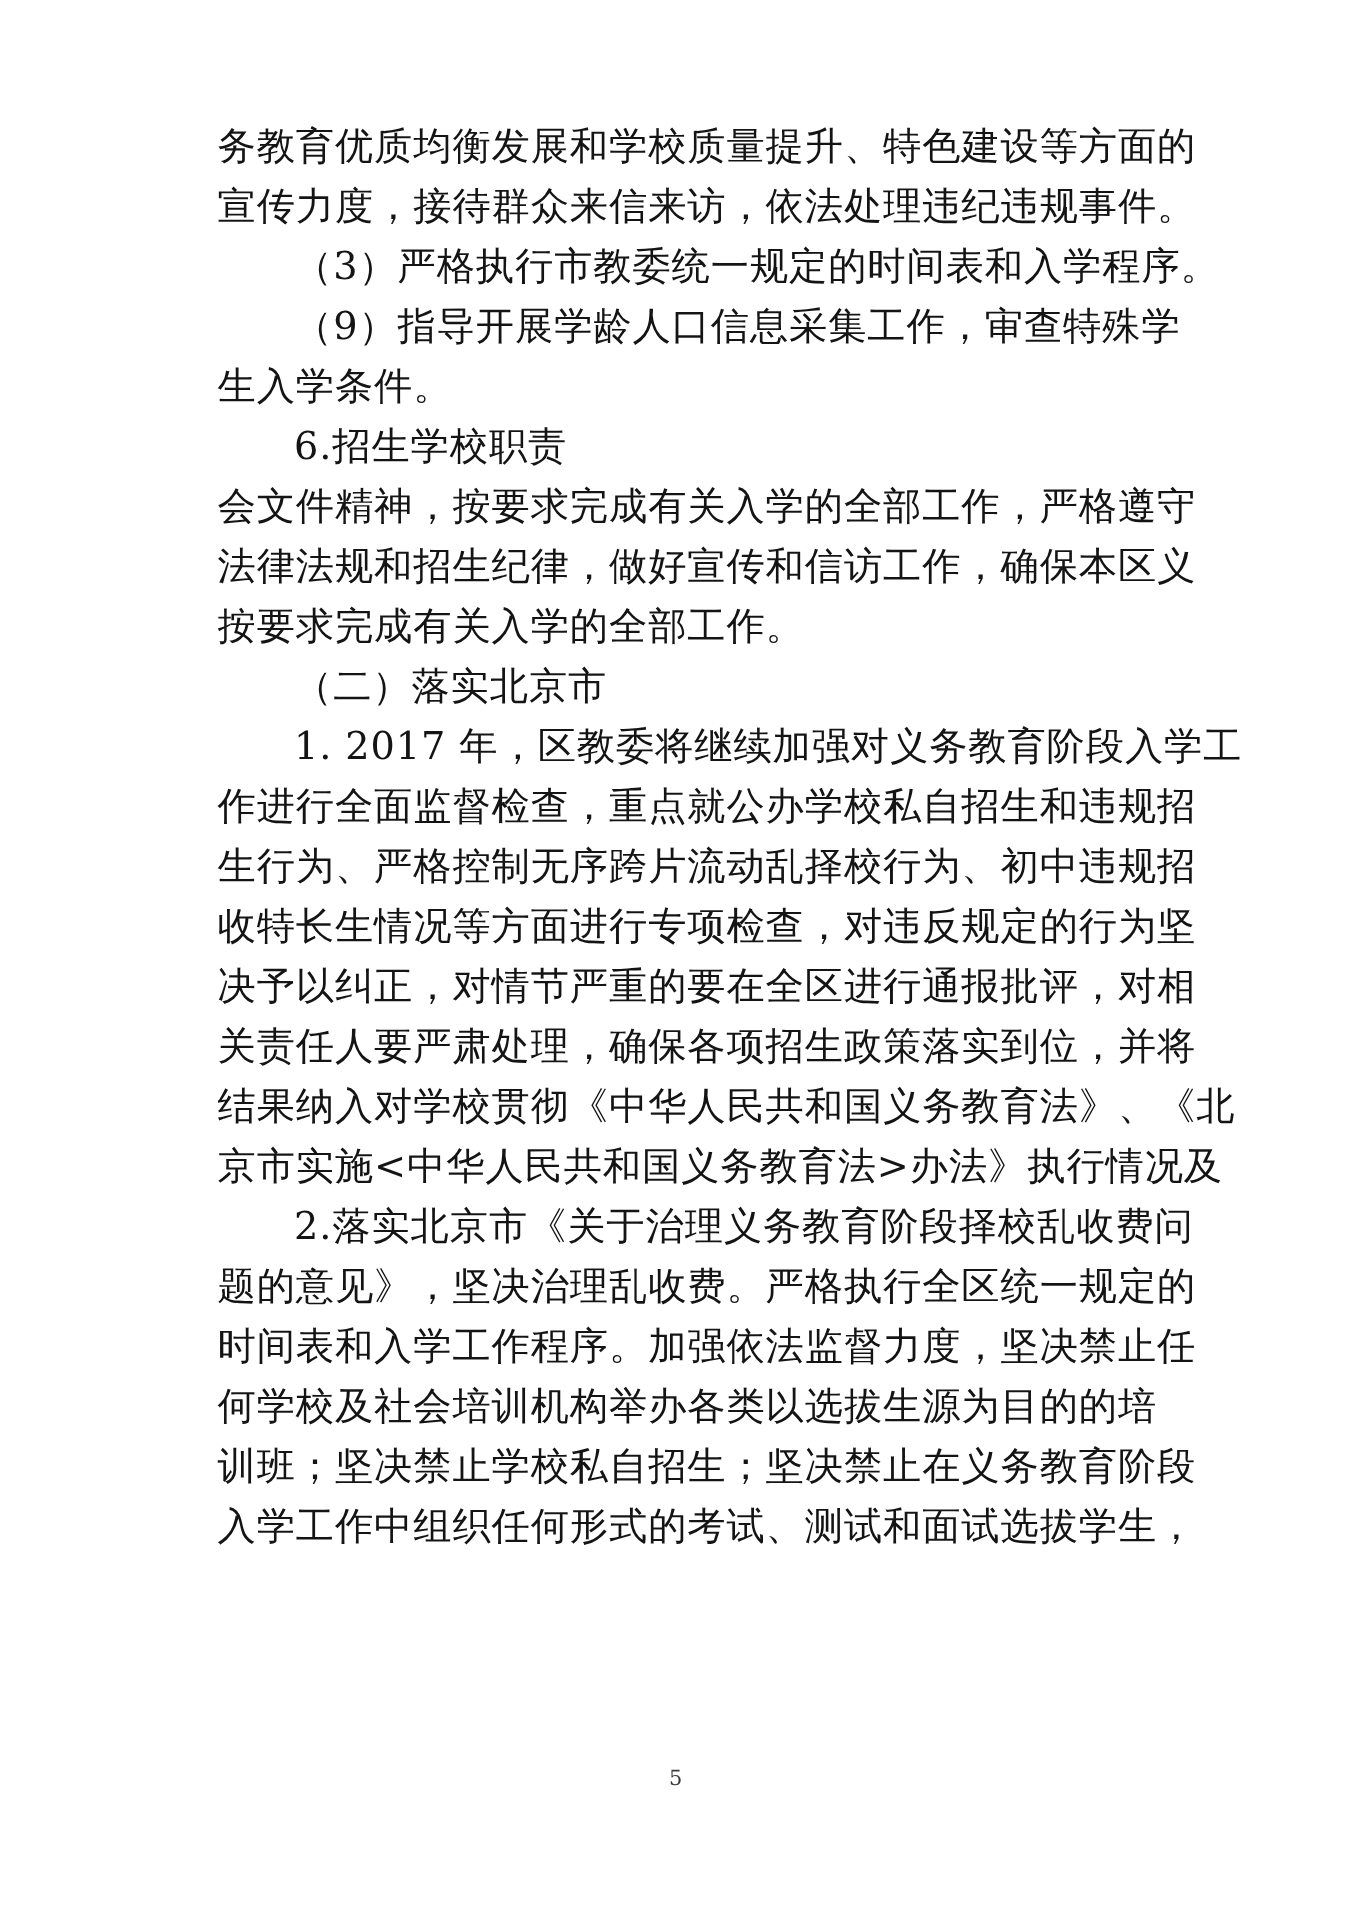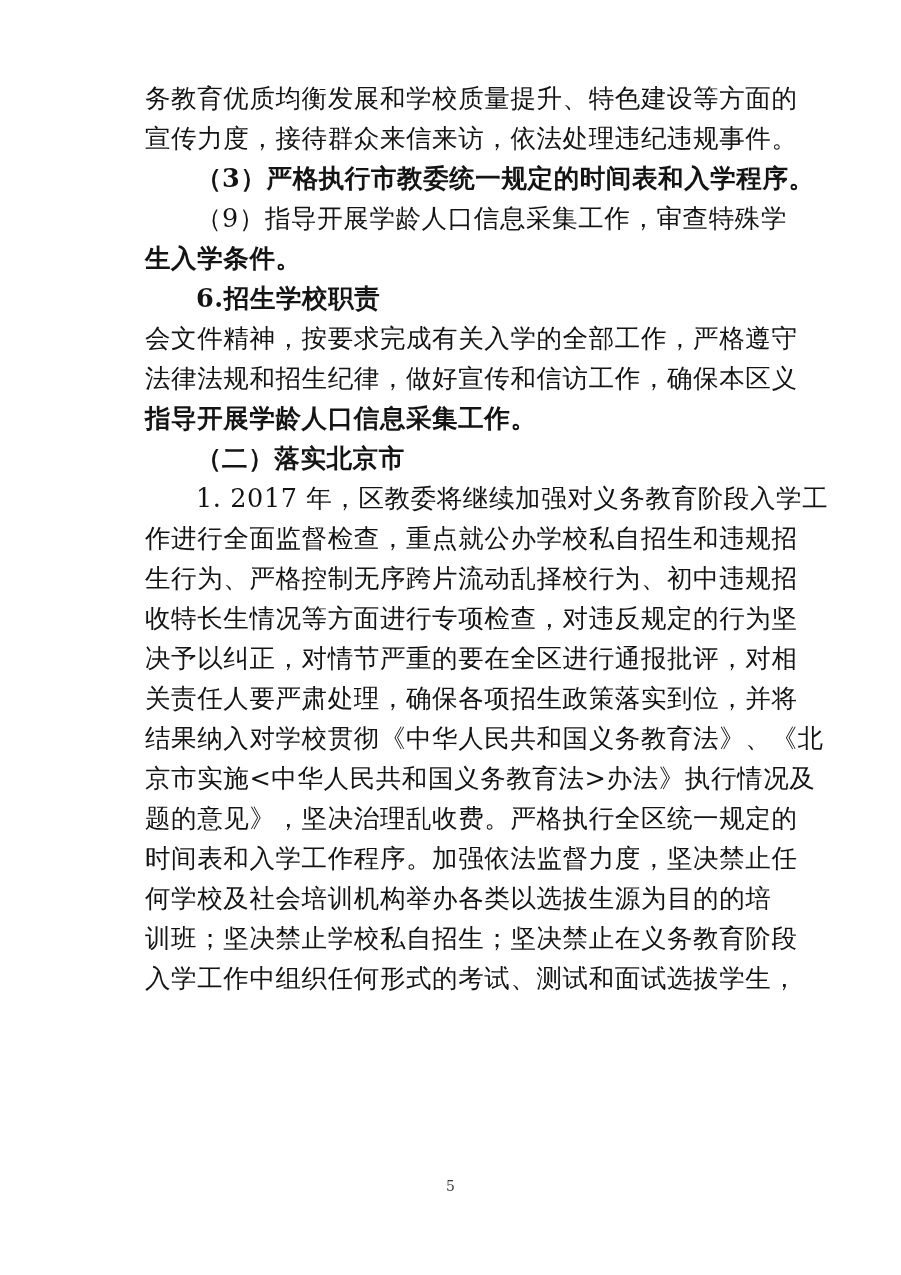--- a/index.html
+++ b/index.html
@@ -41,21 +41,20 @@
     text-indent: 2em;
   }
   
   .doc-line.justify {
     text-align: justify;
     text-align-last: justify;
   }
   .doc-line.last {
     text-align: center;
     text-align-last: left;
-    font-weight: bold;
   }
   .page-number {
     position: absolute;
     left: 0;
     top: 1178px;
     width: 901px;
     text-align: center;
     font-family: "DejaVu Serif", "Liberation Serif", serif;
     font-size: 14px;
     color: #3a3a3a;
@@ -75,30 +74,31 @@
 
   <div class="text-block">
     <div class="doc-line justify">务教育优质均衡发展和学校质量提升、特色建设等方面的</div>
     <div class="doc-line justify">宣传力度，接待群众来信来访，依法处理违纪违规事件。</div>
     <div class="doc-line indent last">（3）严格执行市教委统一规定的时间表和入学程序。</div>
     <div class="doc-line indent justify">（9）指导开展学龄人口信息采集工作，审查特殊学</div>
     <div class="doc-line last">生入学条件。</div>
     <div class="doc-line indent last">6.招生学校职责</div>
     <div class="doc-line justify">会文件精神，按要求完成有关入学的全部工作，严格遵守</div>
     <div class="doc-line justify">法律法规和招生纪律，做好宣传和信访工作，确保本区义</div>
-    <div class="doc-line last">指导开展学龄人口信息采集工作。</div>
+    <div class="doc-line last">按要求完成有关入学的全部工作。</div>
     <div class="doc-line indent last">（二）落实北京市</div>
     <div class="doc-line indent justify">1. 2017 年，区教委将继续加强对义务教育阶段入学工</div>
     <div class="doc-line justify">作进行全面监督检查，重点就公办学校私自招生和违规招</div>
     <div class="doc-line justify">生行为、严格控制无序跨片流动乱择校行为、初中违规招</div>
     <div class="doc-line justify">收特长生情况等方面进行专项检查，对违反规定的行为坚</div>
     <div class="doc-line justify">决予以纠正，对情节严重的要在全区进行通报批评，对相</div>
     <div class="doc-line justify">关责任人要严肃处理，确保各项招生政策落实到位，并将</div>
     <div class="doc-line justify">结果纳入对学校贯彻《中华人民共和国义务教育法》、《北</div>
     <div class="doc-line justify">京市实施&lt;中华人民共和国义务教育法&gt;办法》执行情况及</div>
+    <div class="doc-line indent justify">2.落实北京市《关于治理义务教育阶段择校乱收费问</div>
     <div class="doc-line justify">题的意见》，坚决治理乱收费。严格执行全区统一规定的</div>
     <div class="doc-line justify">时间表和入学工作程序。加强依法监督力度，坚决禁止任</div>
     <div class="doc-line justify">何学校及社会培训机构举办各类以选拔生源为目的的培</div>
     <div class="doc-line justify">训班；坚决禁止学校私自招生；坚决禁止在义务教育阶段</div>
     <div class="doc-line justify">入学工作中组织任何形式的考试、测试和面试选拔学生，</div>
   </div>
 
   <div class="page-number">5</div>
 
   <div class="scan-tint"></div>

